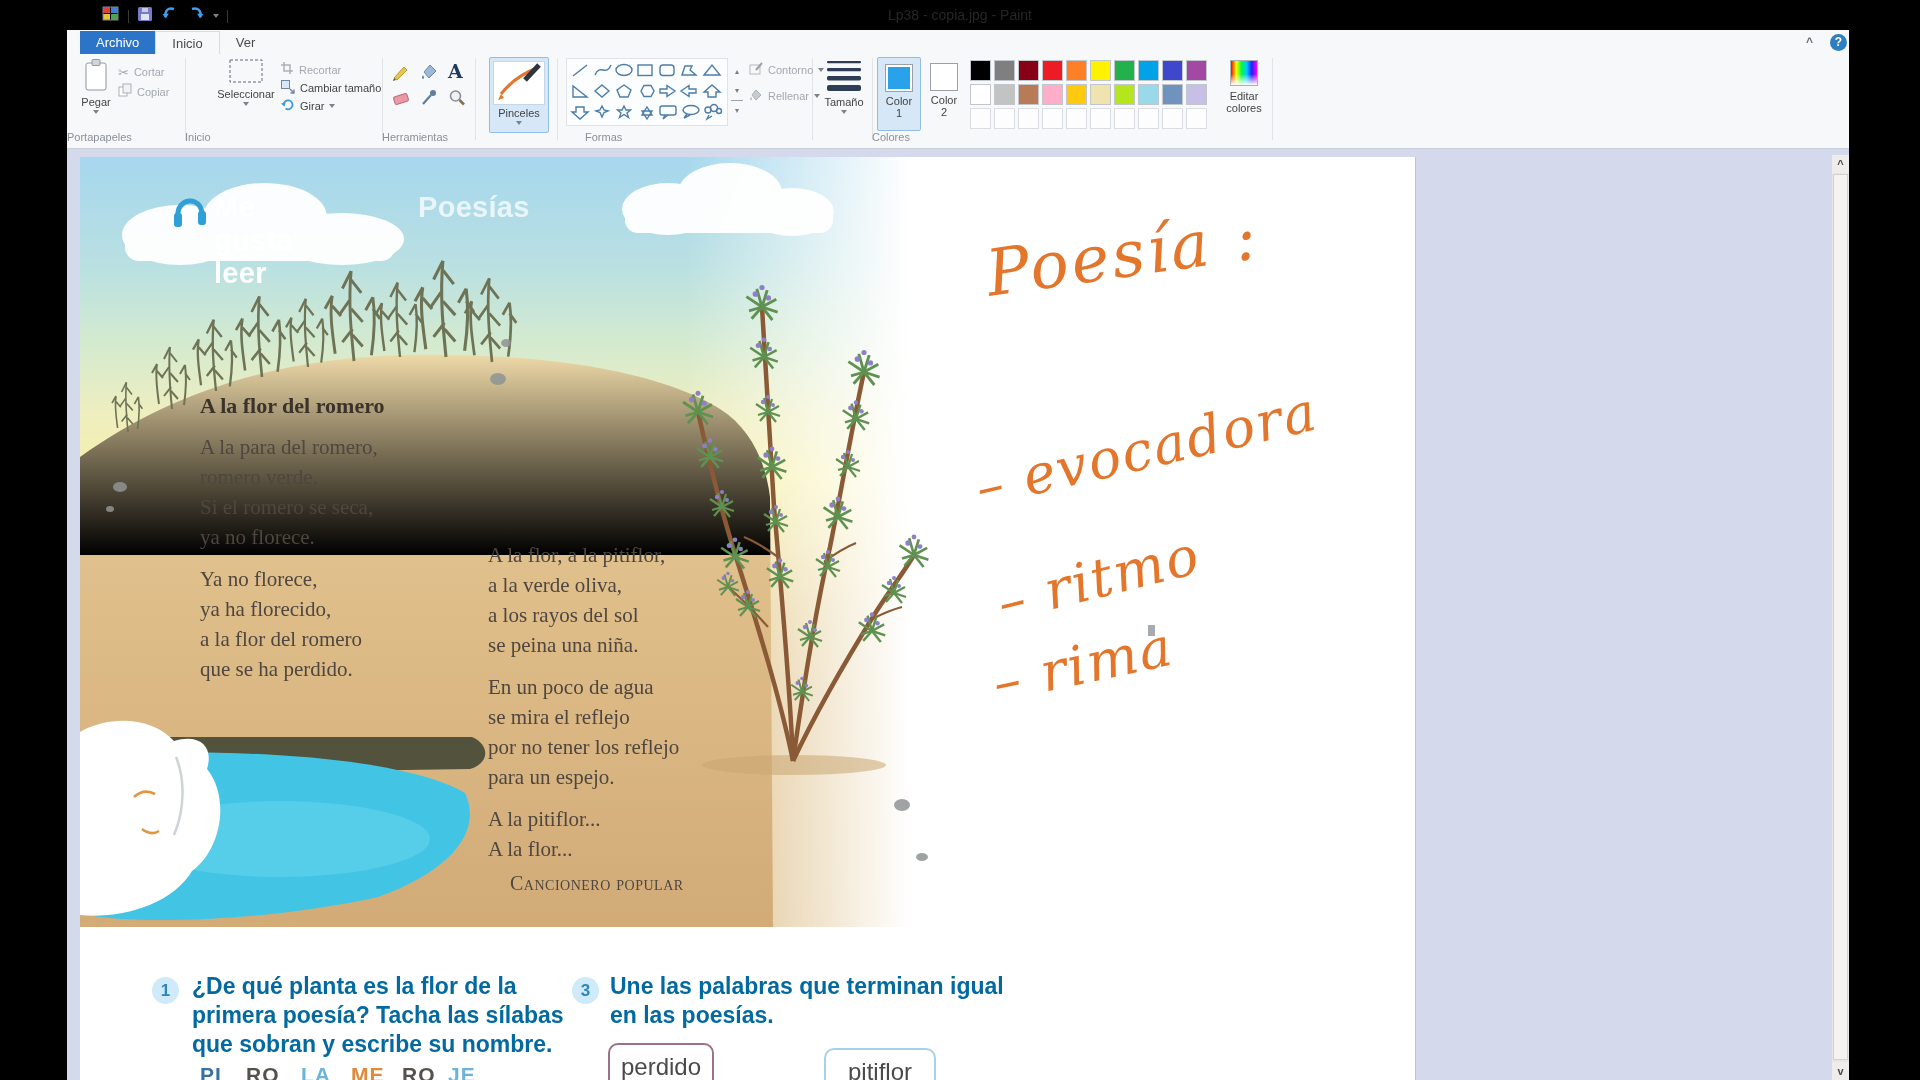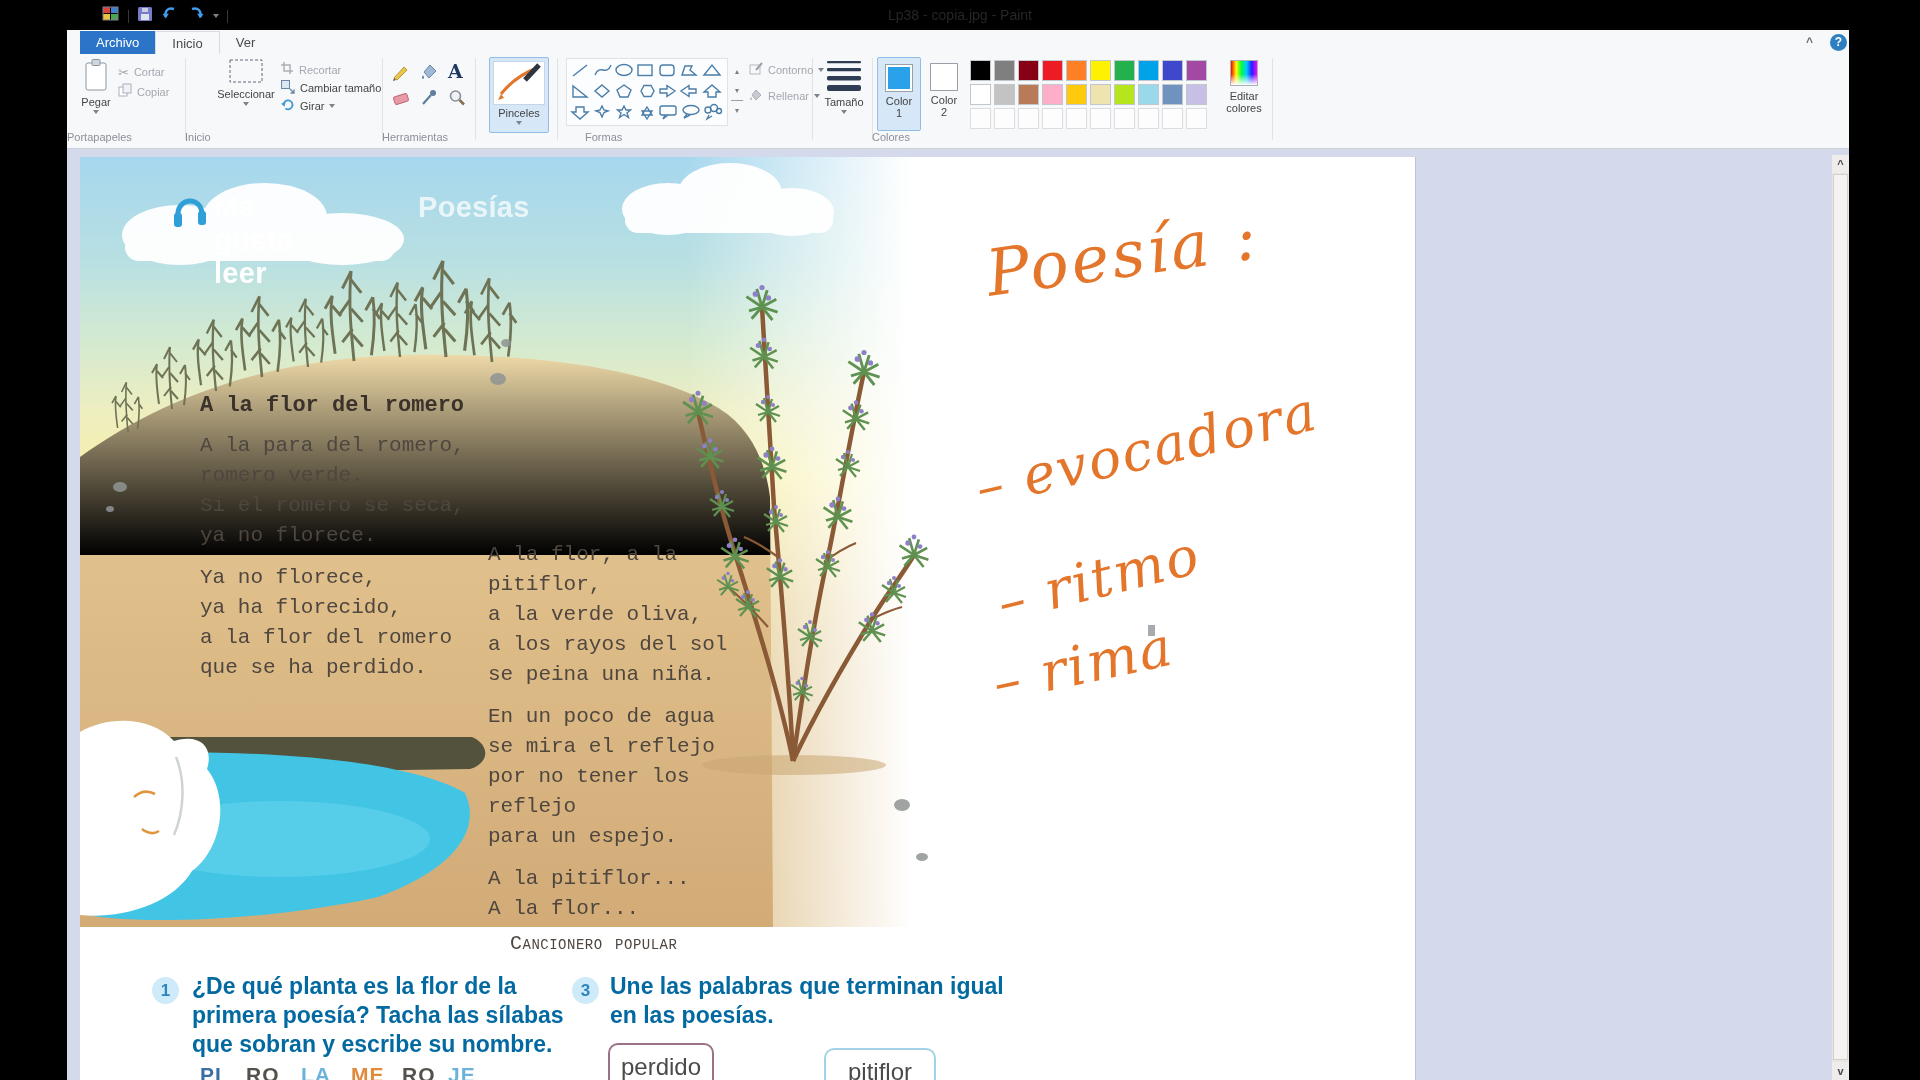--- a/index.html
+++ b/index.html
@@ -48,21 +48,21 @@
   .illus{position:absolute;left:0;top:0;width:865px;height:770px;
     background:
       linear-gradient(90deg, rgba(255,255,255,0) 70%, #ffffff 96%),
       linear-gradient(180deg,#a6d7ee 0%,#b9e0e2 14%,#d3ead0 24%,#eeeec0 33%,#f7f0a9 42%,#efe0a0 50%,#e6cf94 58%,#e0c38c 70%,#ddbd86 100%);}
   .illus svg{position:absolute;left:0;top:0;}
   .page-header{position:absolute;left:92px;top:26px;height:60px;}
   .hdr-bold{font-size:29px;font-weight:bold;color:#ffffff;letter-spacing:.3px;}
   .hdr-light{font-size:29px;font-weight:bold;color:rgba(255,255,255,.72);letter-spacing:.3px;}
 
   
-  .poem{position:absolute;font-family:Liberation Mono, monospace;color:#4e463f;}
+  .poem{position:absolute;font-family:Liberation Serif, serif;color:#4e463f;}
   .poem-title{font-size:22px;font-weight:bold;color:#3a322b;margin-bottom:13px;}
   .poem-line{font-size:21px;line-height:30px;}
   .stanza-gap{height:12px;}
   .credit{font-variant:small-caps;font-size:20px;letter-spacing:.5px;margin-top:8px;margin-left:22px;}
 
   
   .hw{position:absolute;font-family:"DejaVu Serif","Liberation Serif",serif;font-style:italic;
       white-space:nowrap;transform-origin:0 60%;}
   .hw-title{font-size:64px;letter-spacing:3px;}
   .hw-item{font-size:54px;letter-spacing:2px;}

